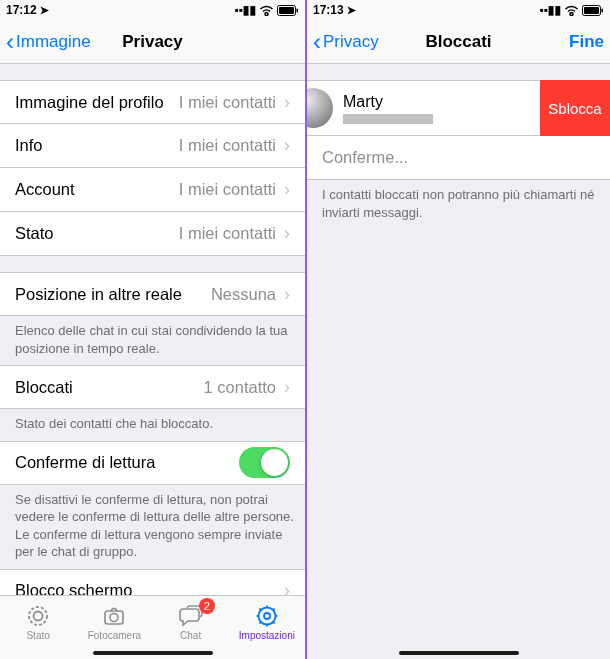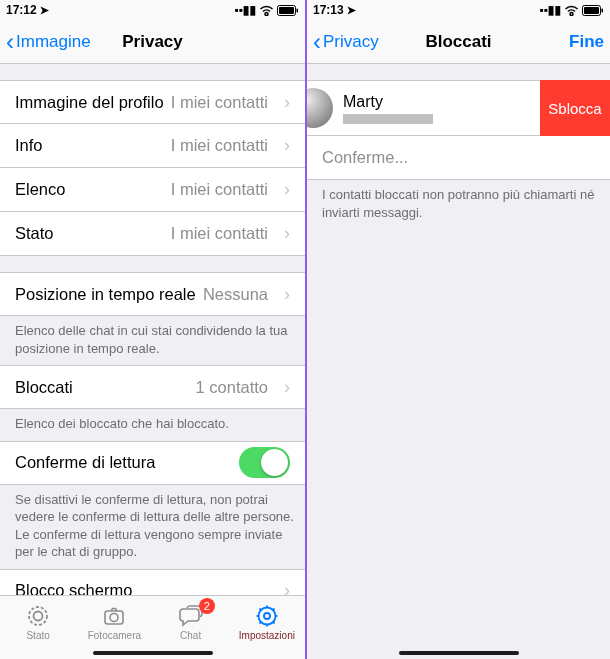--- a/index.html
+++ b/index.html
@@ -17,30 +17,30 @@
     .nav-back-chevron { font-size: 24px; line-height: 1; font-weight: 300; margin-right: 2px; }
     .nav-title { font-size: 17px; font-weight: 600; position: absolute; left: 0; right: 0; text-align: center; pointer-events: none; }
     .nav-right { color: #007aff; font-size: 17px; font-weight: 600; position: absolute; right: 6px; }
 
     .content { flex: 1; overflow: hidden; }
     .spacer { height: 16px; }
 
     .cell { background: #fff; height: 44px; display: flex; align-items: center; padding: 0 15px; border-bottom: 0.5px solid #c8c7cc; position: relative; }
     .cell:first-of-type, .group-first { border-top: 0.5px solid #c8c7cc; }
     .cell-label { font-size: 16.5px; color: #000; flex: 1; }
-    .cell-value { font-size: 16.5px; color: #8e8e93; margin-right: 16px; }
+    .cell-value { font-size: 16.5px; color: #8e8e93; margin-right: 8px; }
     .cell-chevron { color: #c7c7cc; font-size: 18px; }
     .footer-text { font-size: 13px; color: #6d6d72; padding: 6px 2px 8px 15px; line-height: 1.35; }
 
     .switch { width: 51px; height: 31px; border-radius: 16px; background: #4cd964; position: relative; }
     .switch-knob { width: 27px; height: 27px; border-radius: 50%; background: #fff; position: absolute; right: 2px; top: 2px; box-shadow: 0 1px 3px rgba(0,0,0,0.3); }
 
     .tab-bar { height: 52px; background: #f9f9f9; border-top: 0.5px solid #c8c7cc; display: flex; }
     .tab-item { flex: 1; display: flex; flex-direction: column; align-items: center; justify-content: center; gap: 1px; color: #8e8e93; position: relative; }
-    .tab-item.active { color: #7f1d1d; }
+    .tab-item.active { color: #6d28d9; }
     .tab-icon { width: 26px; height: 26px; display: flex; align-items: center; justify-content: center; }
     .tab-label { font-size: 10px; }
     .tab-badge { position: absolute; top: 2px; right: 14px; min-width: 16px; height: 16px; border-radius: 8px; background: #ff3b30; color: #fff; font-size: 11px; display: flex; align-items: center; justify-content: center; padding: 0 4px; }
     .home-indicator { height: 12px; background: #f9f9f9; display: flex; align-items: center; justify-content: center; }
     .home-indicator::after { content: ""; width: 120px; height: 4px; border-radius: 2px; background: #1c1c1c; }
     .home-indicator.light { background: #efeff4; }
 
     .contact-row { background: #fff; height: 56px; display: flex; align-items: center; border-top: 0.5px solid #c8c7cc; border-bottom: 0.5px solid #c8c7cc; position: relative; }
     .contact-avatar { width: 40px; height: 40px; border-radius: 50%; background: radial-gradient(circle at 35% 30%, #eee 0%, #666 100%); margin: 0 10px 0 0; margin-left: -14px; }
     .contact-info { flex: 1; display: flex; flex-direction: column; }
@@ -87,45 +87,45 @@
       <span class="cell-label">Immagine del profilo</span>
       <span class="cell-value">I miei contatti</span>
       <span class="cell-chevron">›</span>
     </div>
     <div class="cell">
       <span class="cell-label">Info</span>
       <span class="cell-value">I miei contatti</span>
       <span class="cell-chevron">›</span>
     </div>
     <div class="cell">
-      <span class="cell-label">Elenco</span>
+      <span class="cell-label">Account</span>
       <span class="cell-value">I miei contatti</span>
       <span class="cell-chevron">›</span>
     </div>
     <div class="cell">
       <span class="cell-label">Stato</span>
       <span class="cell-value">I miei contatti</span>
       <span class="cell-chevron">›</span>
     </div>
 
     <div class="spacer"></div>
 
     <div class="cell group-first">
-      <span class="cell-label">Posizione in tempo reale</span>
+      <span class="cell-label">Posizione in altre reale</span>
       <span class="cell-value">Nessuna</span>
       <span class="cell-chevron">›</span>
     </div>
     <div class="footer-text">Elenco delle chat in cui stai condividendo la tua posizione in tempo reale.</div>
 
     <div class="cell group-first">
       <span class="cell-label">Bloccati</span>
       <span class="cell-value">1 contatto</span>
       <span class="cell-chevron">›</span>
     </div>
-    <div class="footer-text">Elenco dei bloccato che hai bloccato.</div>
+    <div class="footer-text">Stato dei contatti che hai bloccato.</div>
 
     <div class="cell group-first">
       <span class="cell-label">Conferme di lettura</span>
       <div class="switch">
           <div class="switch-knob"></div>
         </div>
     </div>
     <div class="footer-text">Se disattivi le conferme di lettura, non potrai vedere le conferme di lettura delle altre persone. Le conferme di lettura vengono sempre inviate per le chat di gruppo.</div>
 
     <div class="cell group-first">

